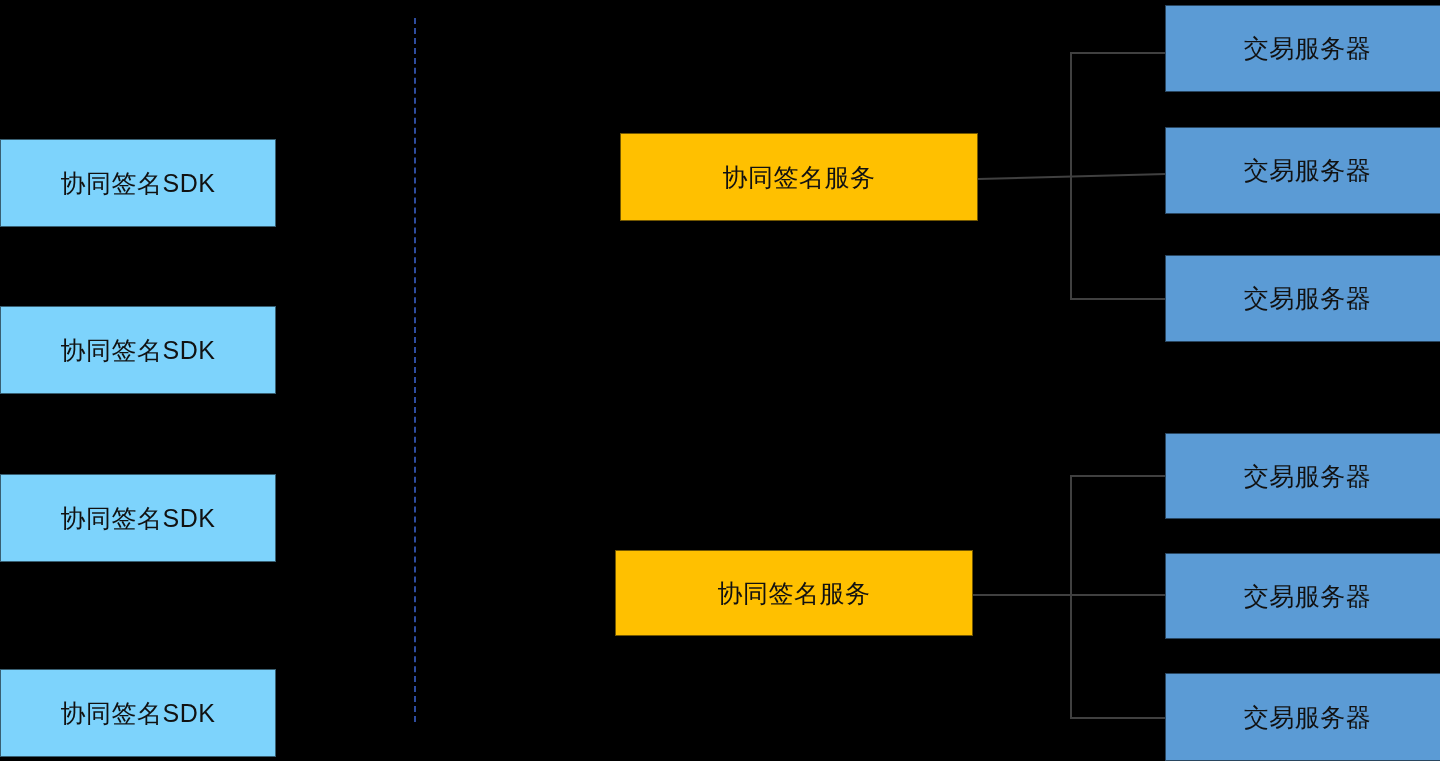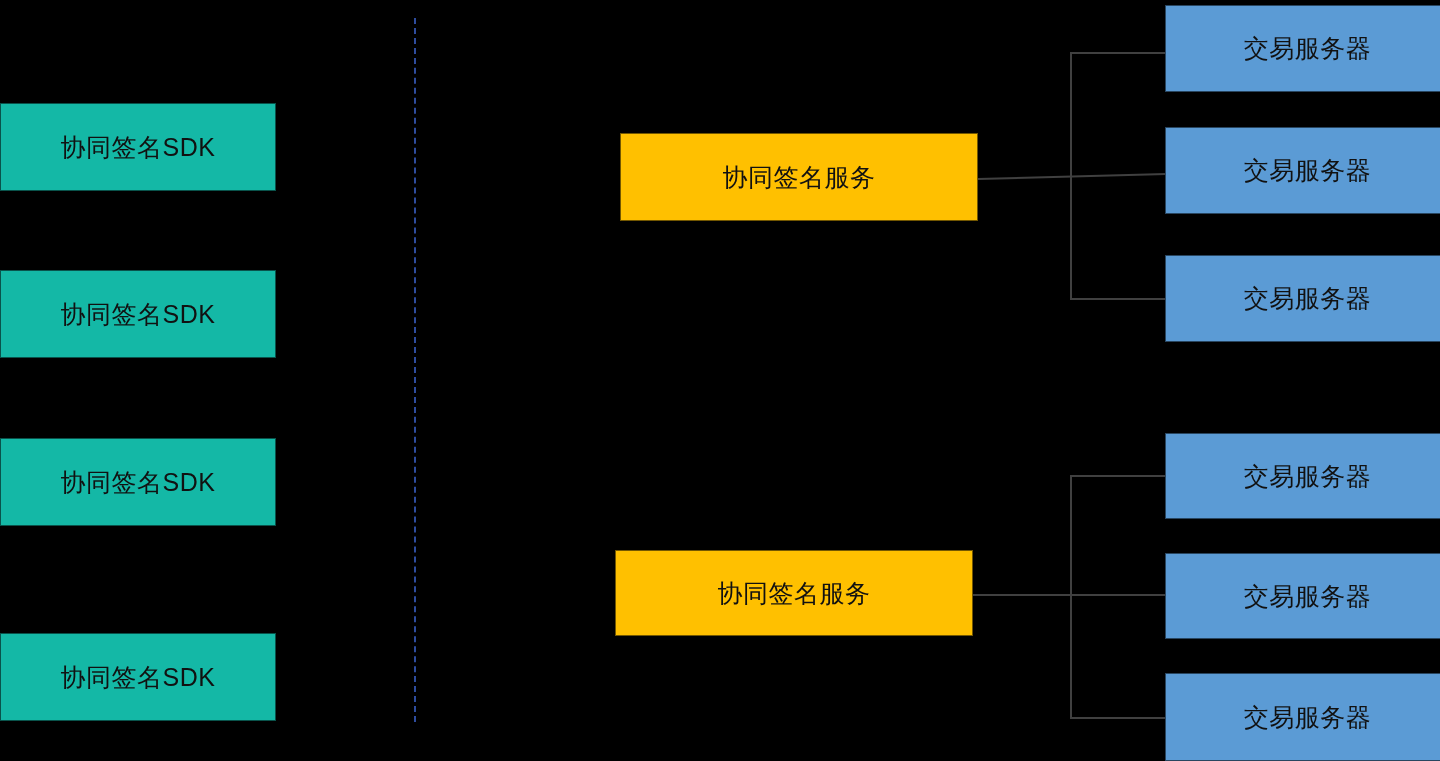--- a/index.html
+++ b/index.html
@@ -25,21 +25,22 @@
     align-items: center;
     justify-content: center;
     color: #111111;
     font-size: 25px;
     line-height: 1;
     letter-spacing: 0.5px;
     white-space: nowrap;
     border: 1px solid rgba(0,0,0,0.55);
   }
   .node-sdk {
-    background: #14b8a6;
+    background: #7dd3fc;
+    margin-top: 36px;
   }
   .node-service {
     background: #FFC000;
   }
   .node-server {
     background: #5B9BD5;
   }
   .divider {
     position: absolute;
     border-left: 2px dashed #2E4C9E;

